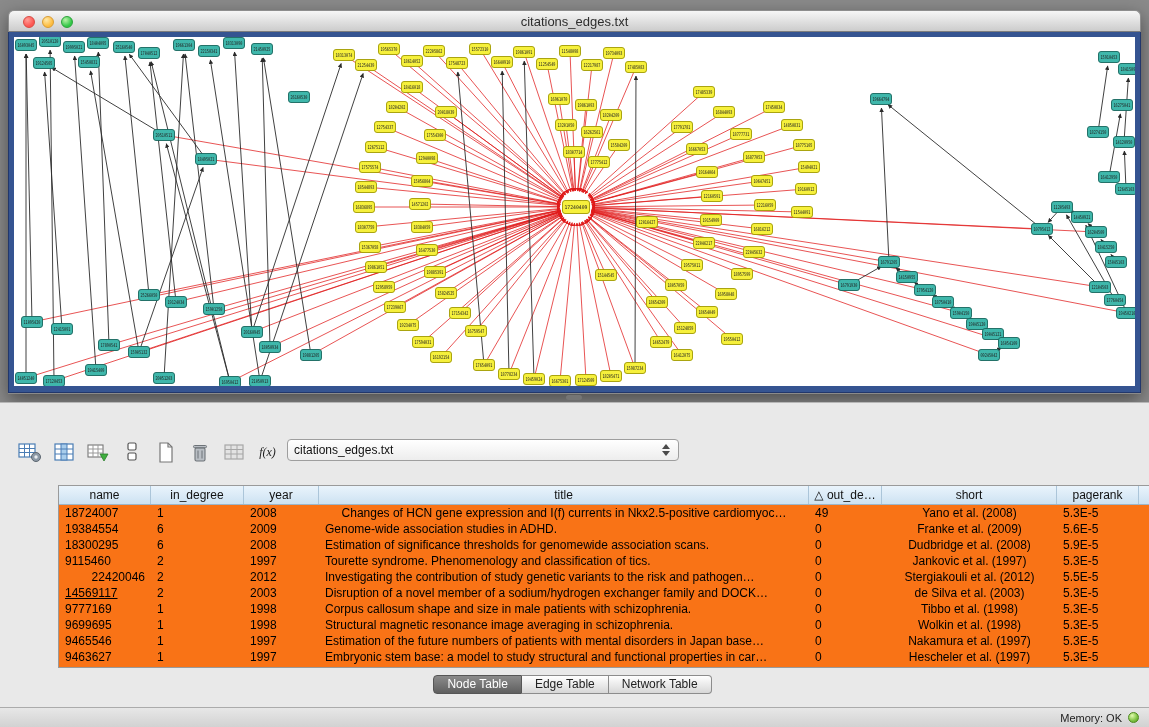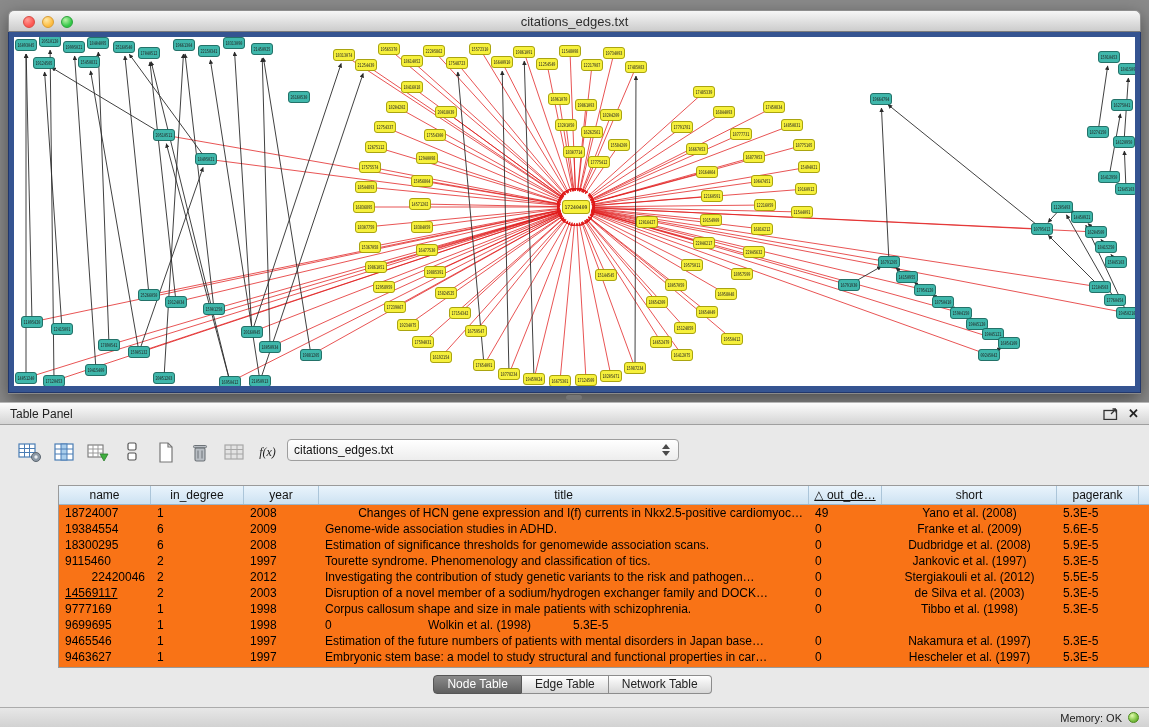--- a/index.html
+++ b/index.html
@@ -555,29 +555,20 @@
           <rect x="548.5" y="163.5" width="27" height="13" rx="2.5" fill="#f6f03c" stroke="#a09a00" stroke-width="0.9"></rect>
           <text x="562" y="171.9" class="node-label" textLength="23" lengthAdjust="spacingAndGlyphs">17240409</text>
         </g>
       </svg>
   </div>
 </div>
 
 <div class="divider-handle"></div>
 
 <div class="table-panel">
-  <div class="panel-header">
-    <span class="panel-title">Table Panel</span>
-    <span class="ph-spacer"></span>
-    <svg class="float-icon" viewBox="0 0 15 12">
-      <rect x="1" y="2.5" width="12.5" height="9" fill="none" stroke="#333" stroke-width="1.3"></rect>
-      <path d="M8 6 L13 1 M13 1 L9.5 1 M13 1 L13 4.5" stroke="#333" stroke-width="1.3" fill="none"></path>
-    </svg>
-    <span class="close-icon">✕</span>
-  </div>
 
   <div class="toolbar">
     <span class="tb-icon">
       <svg width="24" height="22" viewBox="0 0 24 22">
         <rect x="1" y="3" width="16" height="13" fill="#fff" stroke="#4a7db5" stroke-width="1.2"></rect>
         <path d="M1 7.5 H17 M1 11.5 H17 M6.5 3 V16 M11.5 3 V16" stroke="#4a7db5" stroke-width="1"></path>
         <circle cx="18" cy="16" r="4.5" fill="#8d99a6" stroke="#5c6670" stroke-width="1"></circle>
         <circle cx="18" cy="16" r="1.7" fill="#e9edf1"></circle>
       </svg>
     </span>
@@ -632,31 +623,31 @@
         </span>
     </div>
   </div>
 
   <div class="table-wrap">
     <div class="thead">
         <div class="th" style="width: 92px;">name</div>
         <div class="th" style="width: 93px;">in_degree</div>
         <div class="th" style="width: 75px;">year</div>
         <div class="th" style="width: 490px;">title</div>
-        <div class="th" style="width: 73px; text-decoration: underline;">△ out_de…</div>
+        <div class="th" style="width: 73px;">△ out_de…</div>
         <div class="th" style="width: 175px;">short</div>
         <div class="th" style="width: 82px;">pagerank</div>
         <div class="th fill"></div>
       </div>
     <div class="tbody">
         <div class="tr">
           <div class="td" style="width: 92px; text-align: left;">18724007</div>
           <div class="td" style="width: 93px; text-align: left;">1</div>
           <div class="td" style="width: 75px; text-align: left;">2008</div>
-          <div class="td" style="width: 490px; text-align: right;">Changes of HCN gene expression and I(f) currents in Nkx2.5-positive cardiomyoc…</div>
+          <div class="td" style="width: 490px; text-align: center;">Changes of HCN gene expression and I(f) currents in Nkx2.5-positive cardiomyoc…</div>
           <div class="td" style="width: 73px; text-align: left;">49</div>
           <div class="td" style="width: 175px; text-align: center;">Yano et al. (2008)</div>
           <div class="td" style="width: 82px; text-align: left;">5.3E-5</div>
         </div>
         <div class="tr">
           <div class="td" style="width: 92px; text-align: left;">19384554</div>
           <div class="td" style="width: 93px; text-align: left;">6</div>
           <div class="td" style="width: 75px; text-align: left;">2009</div>
           <div class="td" style="width: 490px; text-align: left;">Genome-wide association studies in ADHD.</div>
           <div class="td" style="width: 73px; text-align: left;">0</div>
@@ -705,20 +696,21 @@
           <div class="td" style="width: 75px; text-align: left;">1998</div>
           <div class="td" style="width: 490px; text-align: left;">Corpus callosum shape and size in male patients with schizophrenia.</div>
           <div class="td" style="width: 73px; text-align: left;">0</div>
           <div class="td" style="width: 175px; text-align: center;">Tibbo et al. (1998)</div>
           <div class="td" style="width: 82px; text-align: left;">5.3E-5</div>
         </div>
         <div class="tr">
           <div class="td" style="width: 92px; text-align: left;">9699695</div>
           <div class="td" style="width: 93px; text-align: left;">1</div>
           <div class="td" style="width: 75px; text-align: left;">1998</div>
+          <div class="td" style="width: 490px; text-align: left;">Structural magnetic resonance image averaging in schizophrenia.</div>
           <div class="td" style="width: 73px; text-align: left;">0</div>
           <div class="td" style="width: 175px; text-align: center;">Wolkin et al. (1998)</div>
           <div class="td" style="width: 82px; text-align: left;">5.3E-5</div>
         </div>
         <div class="tr">
           <div class="td" style="width: 92px; text-align: left;">9465546</div>
           <div class="td" style="width: 93px; text-align: left;">1</div>
           <div class="td" style="width: 75px; text-align: left;">1997</div>
           <div class="td" style="width: 490px; text-align: left;">Estimation of the future numbers of patients with mental disorders in Japan base…</div>
           <div class="td" style="width: 73px; text-align: left;">0</div>

